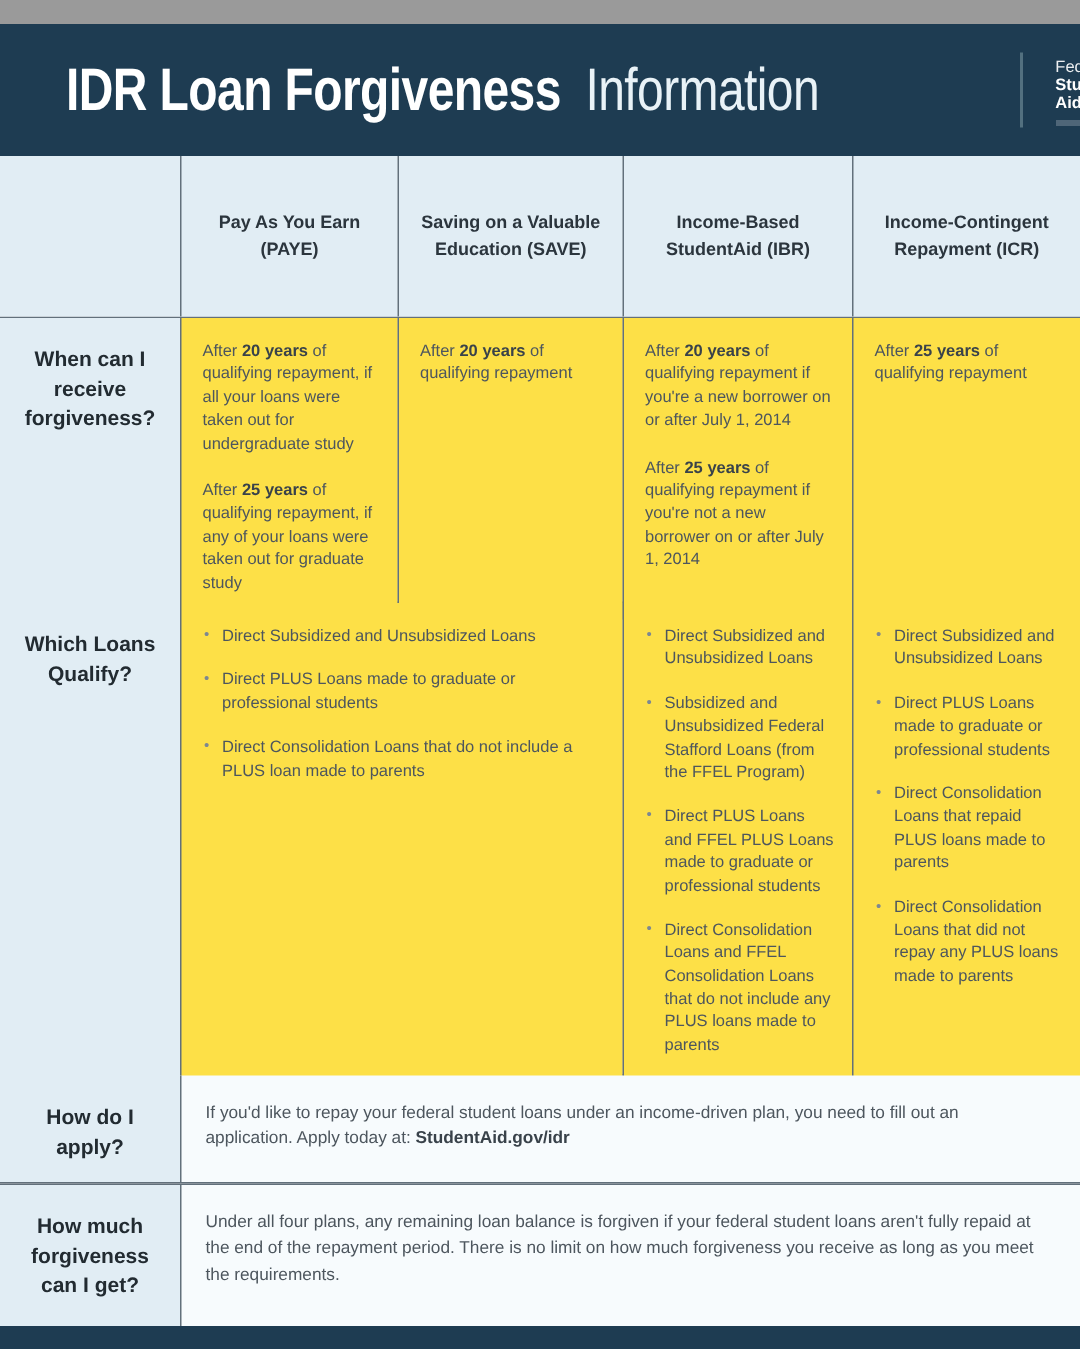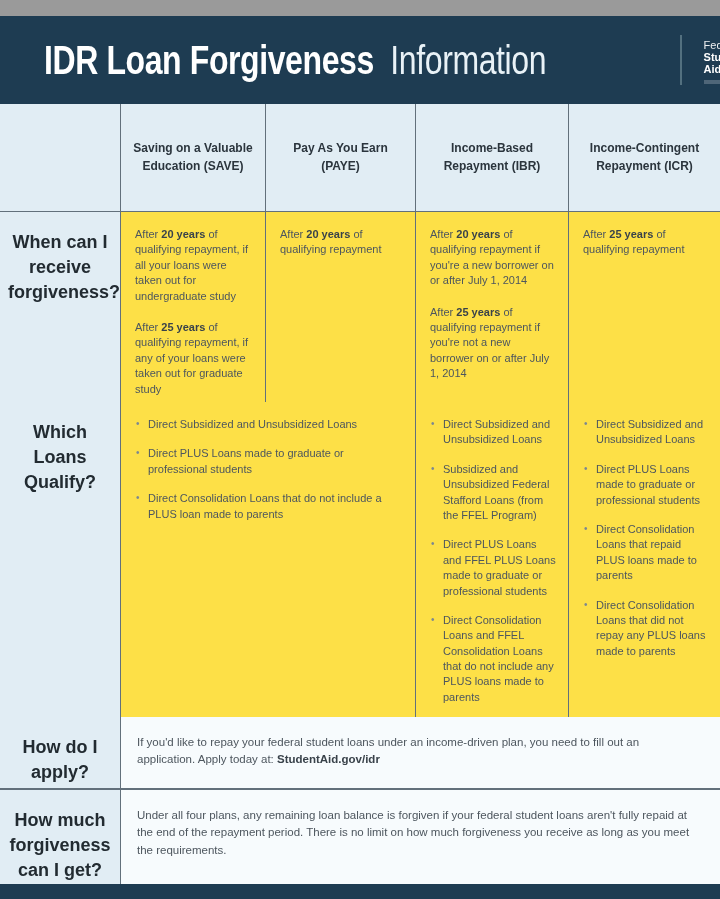--- a/index.html
+++ b/index.html
@@ -69,21 +69,21 @@
 
   .col-head {
     display: flex; align-items: center; justify-content: center;
     text-align: center;
     font-weight: 700; font-size: 12px; color: #2b353d;
     line-height: 1.45;
     padding: 0 12px;
   }
   .row-label {
     text-align: center;
-    font-weight: 700; font-size: 18px; color: #222b31;
+    font-weight: 700; font-size: 14px; color: #222b31;
     line-height: 1.4;
     padding: 18px 8px 0 8px;
   }
 
   .cell-body p { margin: 0 0 16px 0; }
   .cell-body strong, .wide-text strong { color: #39424a; }
 
   ul.loans { list-style: none; }
   ul.loans li {
     position: relative;
@@ -121,23 +121,23 @@
     <div class="logo">
       <span class="l-light">Federal</span>
       <span class="l-strong">Student</span>
       <span class="l-strong">Aid</span>
       <div class="logo-tagline"></div>
     </div>
   </header>
 
   <div class="grid-head">
     <div class="cell first cell-blue"></div>
+    <div class="cell cell-blue col-head">Pay As You Earn (PAYE)</div>
     <div class="cell cell-blue col-head">Saving on a Valuable Education (SAVE)</div>
-    <div class="cell cell-blue col-head">Pay As You Earn (PAYE)</div>
-    <div class="cell cell-blue col-head">Income-Based Repayment (IBR)</div>
+    <div class="cell cell-blue col-head">Income-Based StudentAid (IBR)</div>
     <div class="cell cell-blue col-head">Income-Contingent Repayment (ICR)</div>
   </div>
 
   <div class="grid-when">
     <div class="cell first cell-blue row-label">When can I receive forgiveness?</div>
     <div class="cell cell-body">
       <p>After <strong>20 years</strong> of qualifying repayment, if all your loans were taken out for undergraduate study</p>
       <p>After <strong>25 years</strong> of qualifying repayment, if any of your loans were taken out for graduate study</p>
     </div>
     <div class="cell cell-body">

